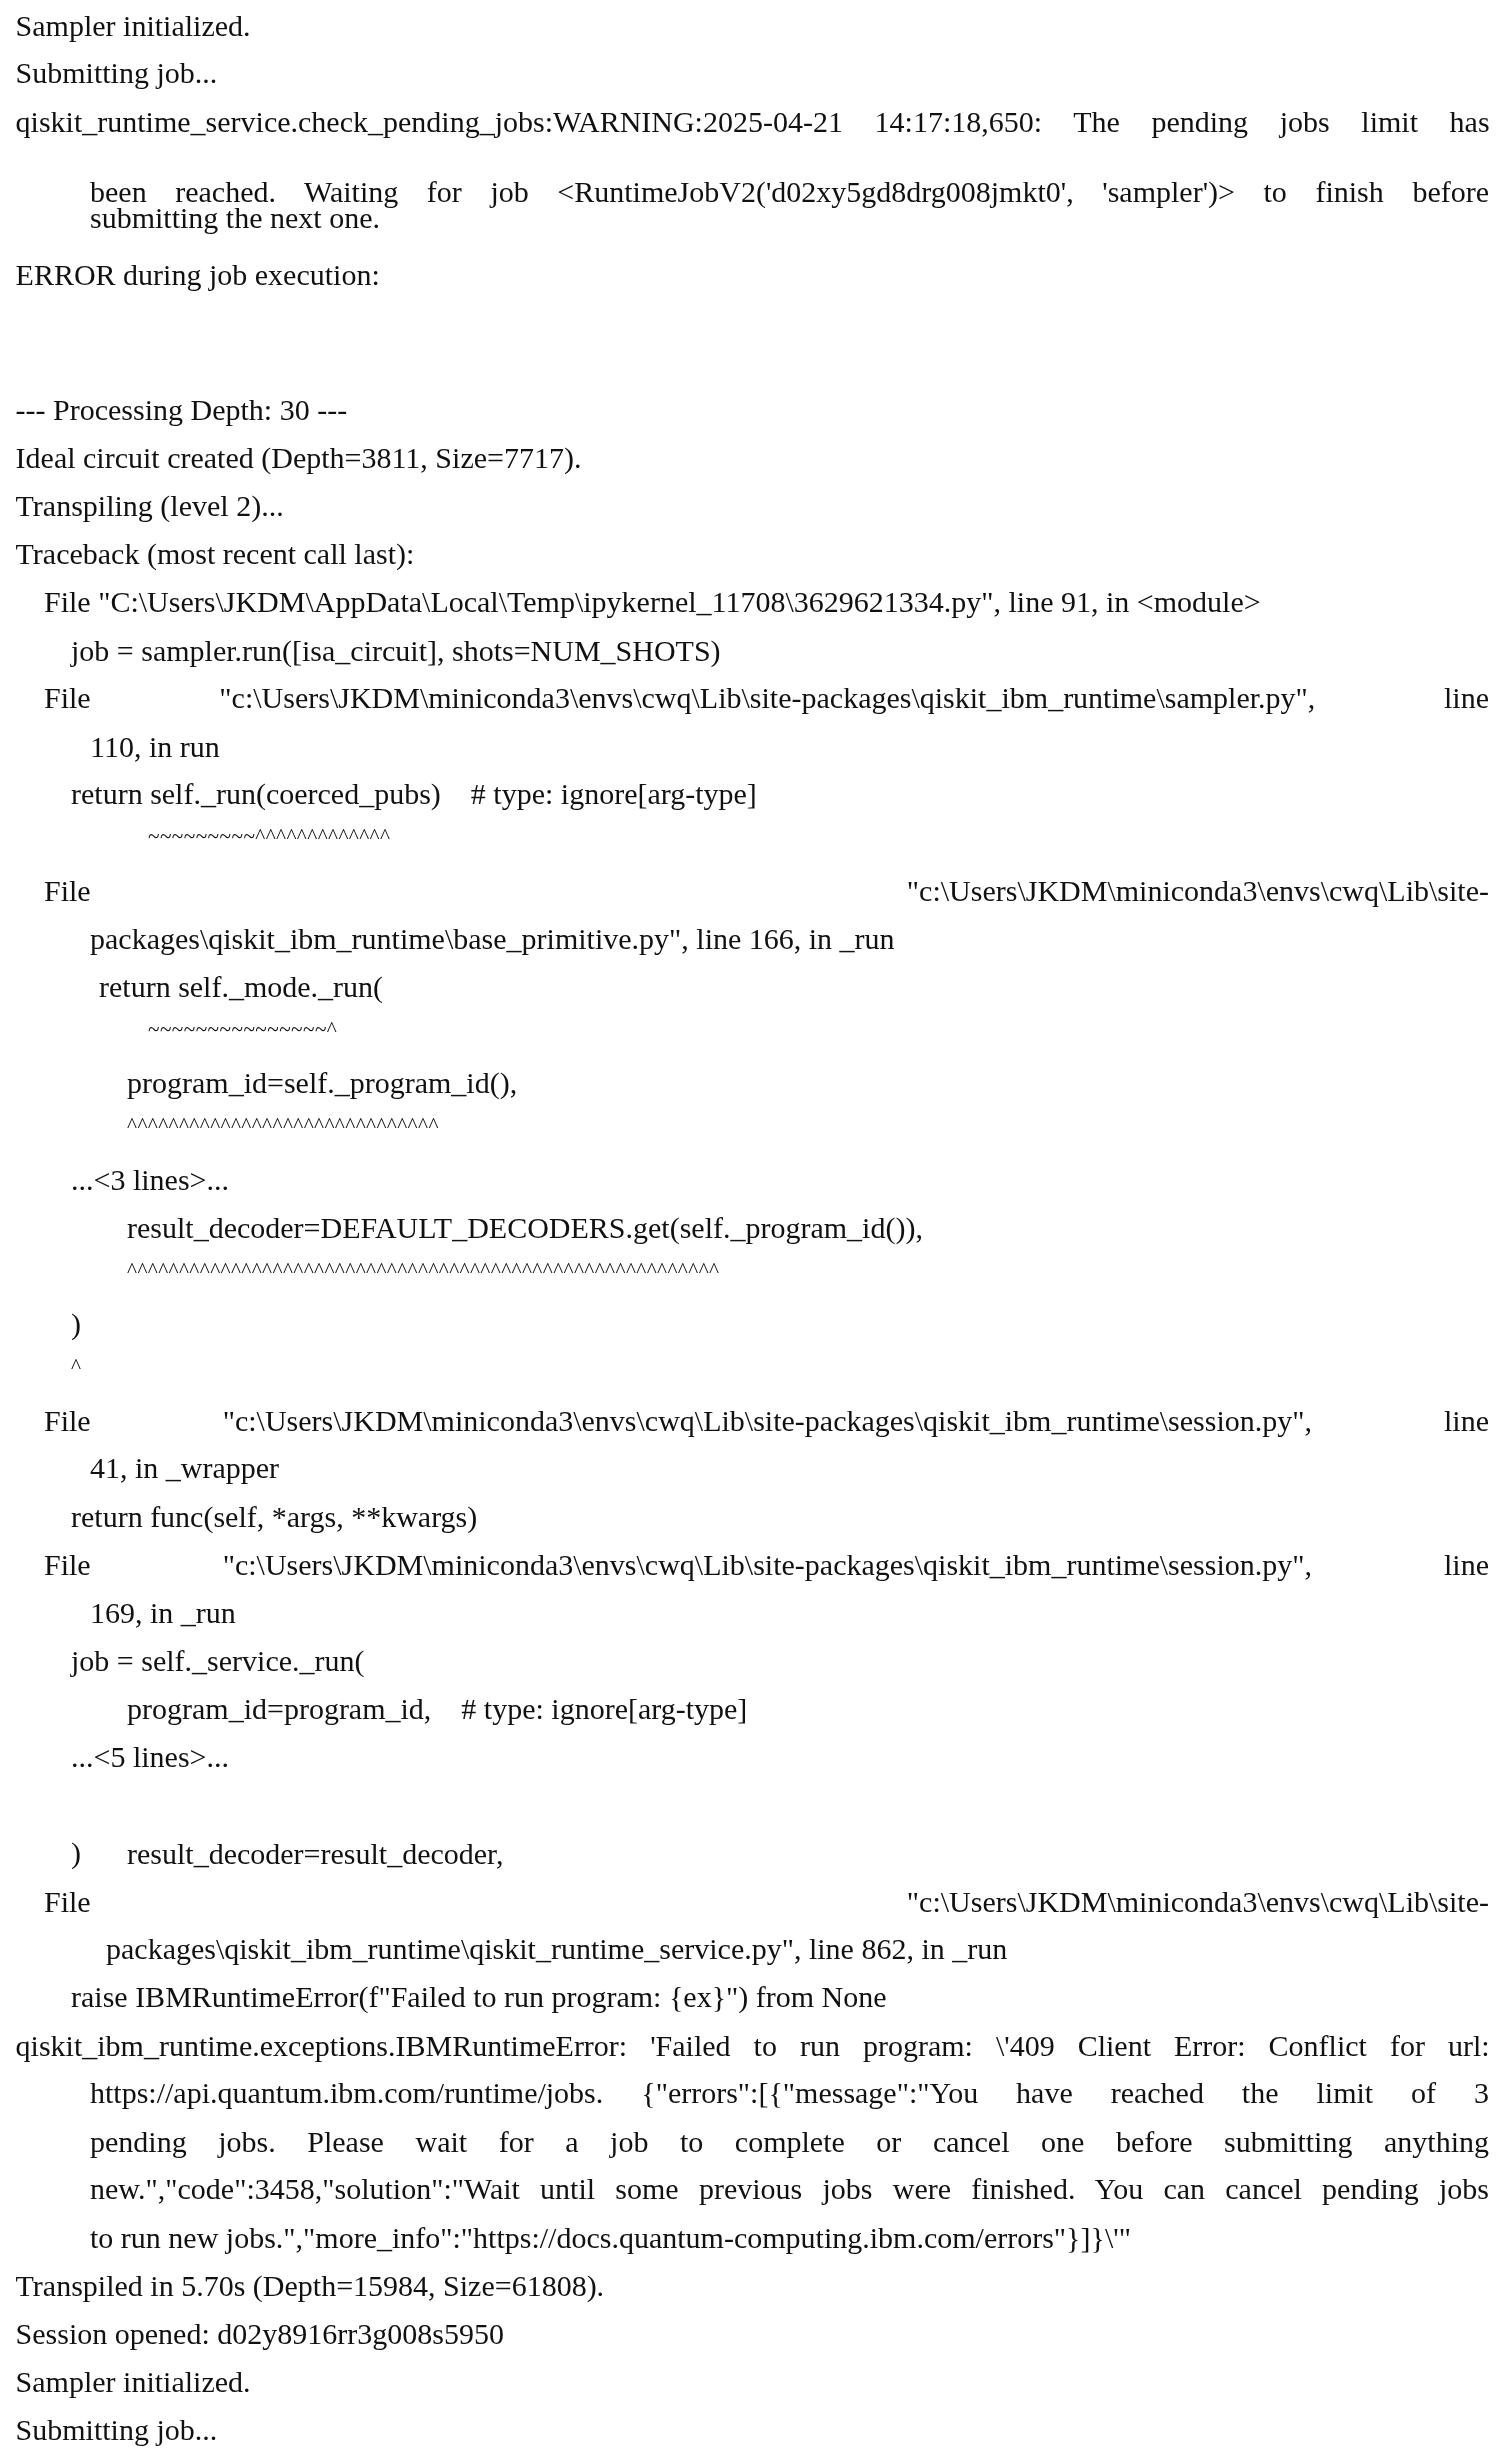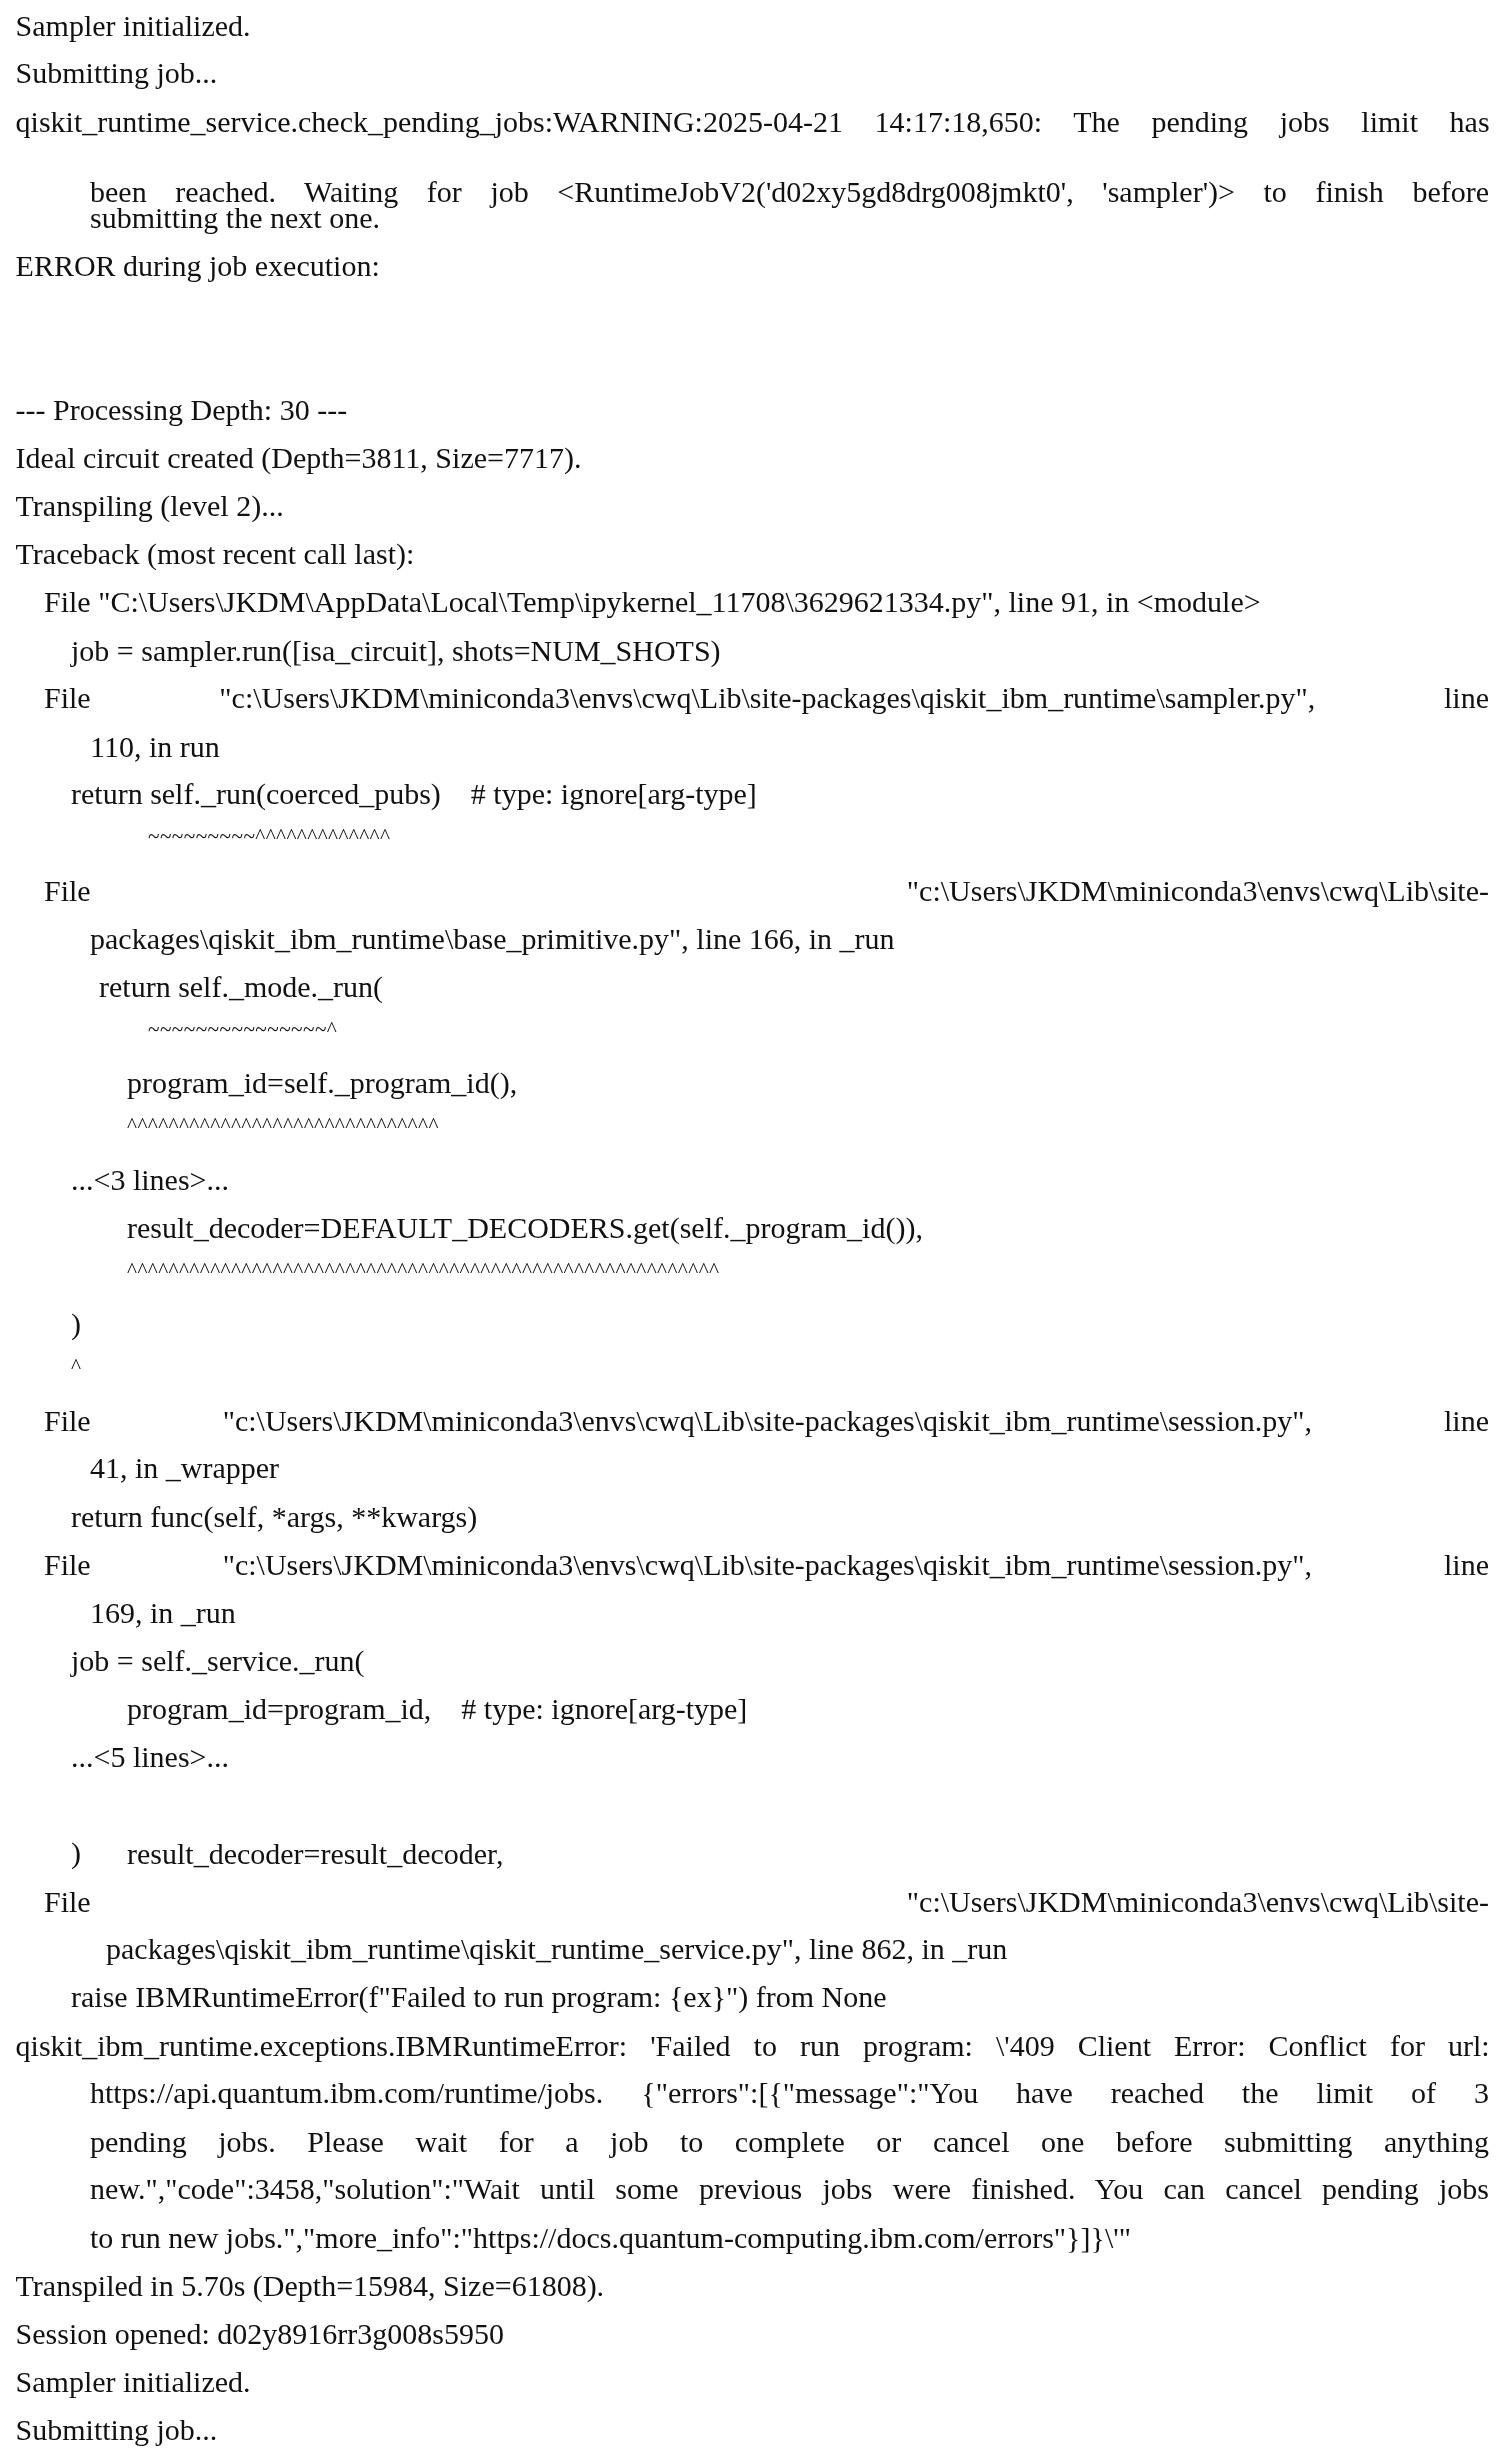--- a/index.html
+++ b/index.html
@@ -20,21 +20,21 @@
 </style>
 </head>
 <body>
 
 <div id="doc">
     <div class="ln" style="left: 15.6px; top: 1.6px;">Sampler initialized.</div>
     <div class="ln" style="left: 15.6px; top: 49px;">Submitting job...</div>
     <div class="ln j" style="left: 15.6px; top: 98px; width: 1474px;">qiskit_runtime_service.check_pending_jobs:WARNING:2025-04-21 14:17:18,650: The pending jobs limit has</div>
     <div class="ln j" style="left: 90px; top: 145px; width: 1399px; margin-top: 23px;">been reached. Waiting for job &lt;RuntimeJobV2('d02xy5gd8drg008jmkt0', 'sampler')&gt; to finish before</div>
     <div class="ln" style="left: 90px; top: 194px;">submitting the next one.</div>
-    <div class="ln" style="left: 15.6px; top: 242px;">ERROR during job execution:</div>
+    <div class="ln" style="left: 15.6px; top: 251px;">ERROR during job execution:</div>
     <div class="ln" style="left: 15.6px; top: 386px;">--- Processing Depth: 30 ---</div>
     <div class="ln" style="left: 15.6px; top: 434px;">Ideal circuit created (Depth=3811, Size=7717).</div>
     <div class="ln" style="left: 15.6px; top: 482px;">Transpiling (level 2)...</div>
     <div class="ln" style="left: 15.6px; top: 530px;">Traceback (most recent call last):</div>
     <div class="ln" style="left: 44px; top: 578px;">File "C:\Users\JKDM\AppData\Local\Temp\ipykernel_11708\3629621334.py", line 91, in &lt;module&gt;</div>
     <div class="ln" style="left: 71px; top: 627px;">job = sampler.run([isa_circuit], shots=NUM_SHOTS)</div>
     <div class="ln j" style="left: 44px; top: 674px; width: 1445px;">File "c:\Users\JKDM\miniconda3\envs\cwq\Lib\site-packages\qiskit_ibm_runtime\sampler.py", line</div>
     <div class="ln" style="left: 90px; top: 723px;">110, in run</div>
     <div class="ln" style="left: 71px; top: 770px;">return self._run(coerced_pubs)    # type: ignore[arg-type]</div>
     <div class="ln mark" style="left: 148px; top: 812px;">~~~~~~~~~^^^^^^^^^^^^^</div>

